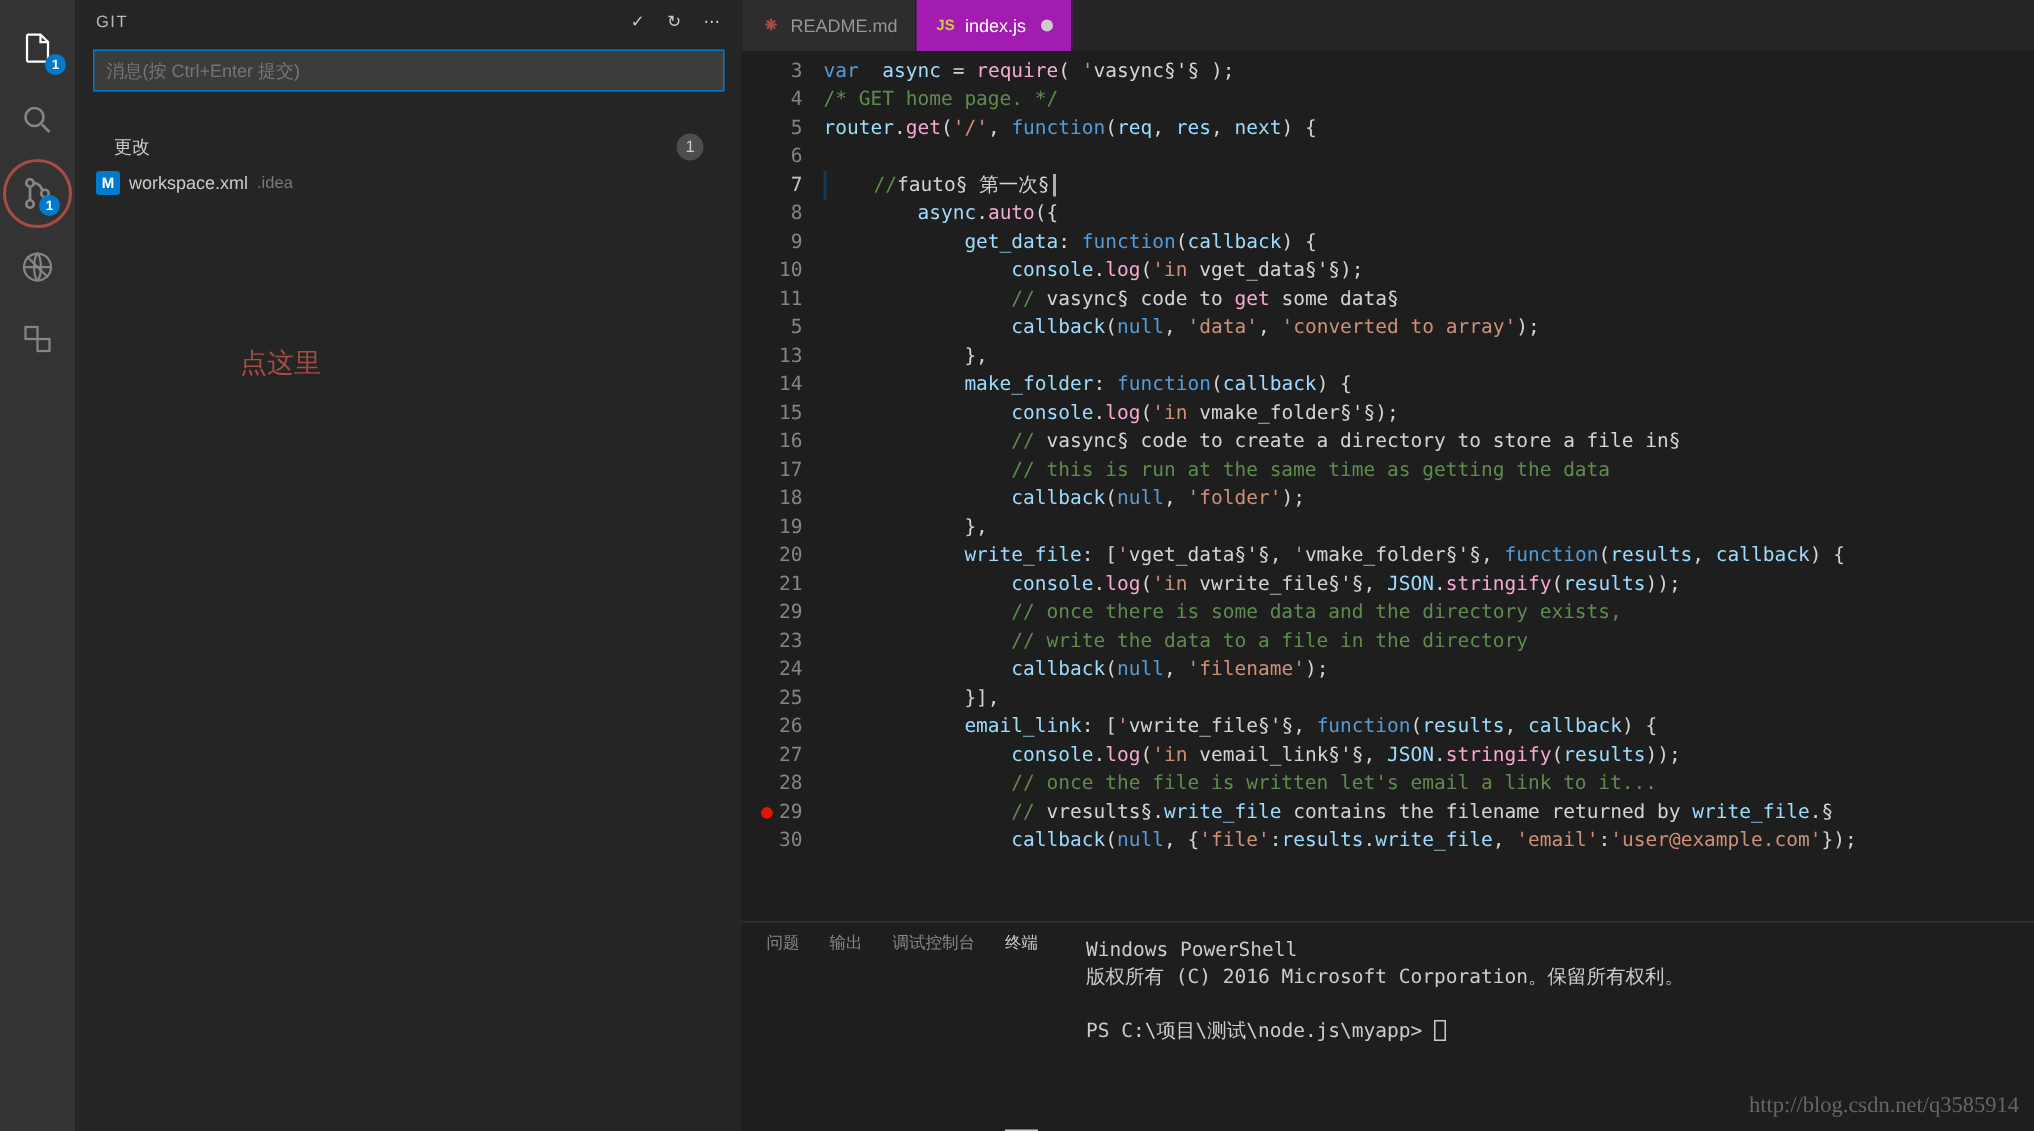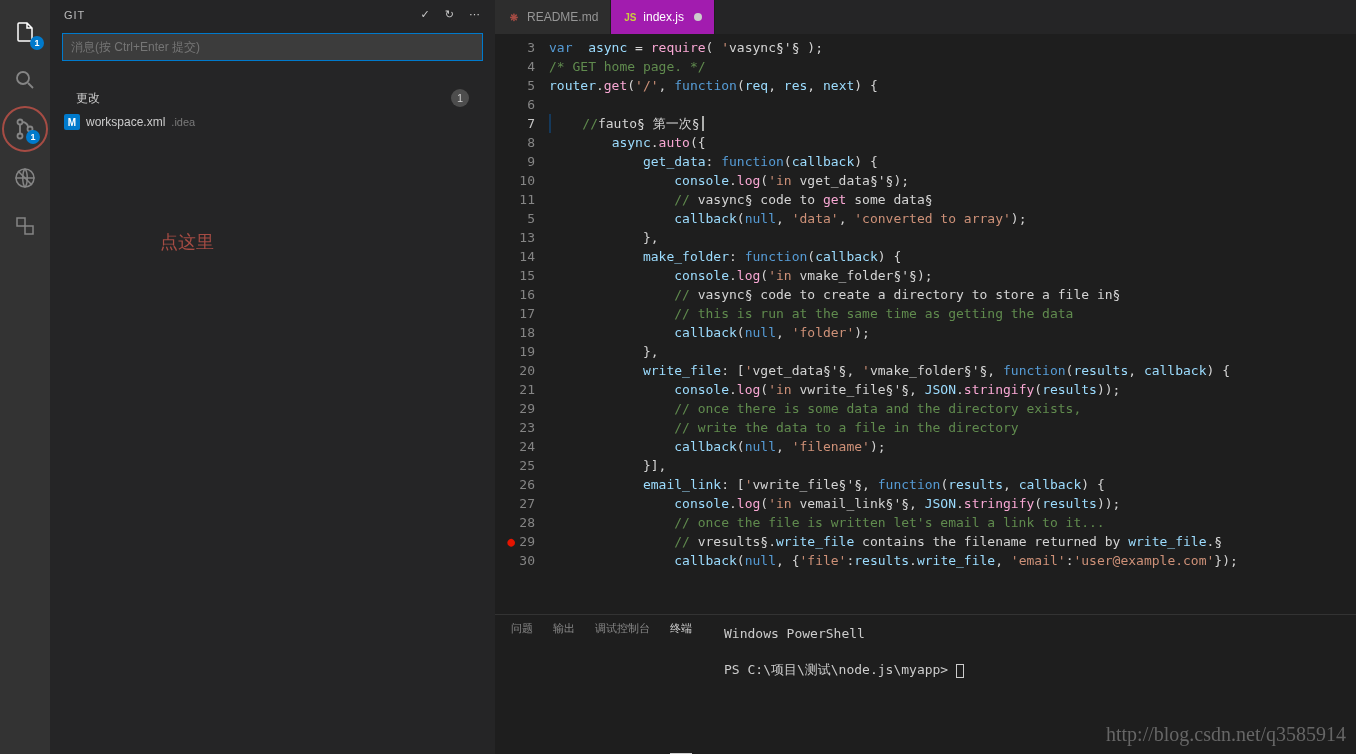--- a/index.html
+++ b/index.html
@@ -42,21 +42,21 @@
 .tok-s { color:#ce9178; }
 .tok-f { color:#f9a8d4; }
 .tok-v { color:#9cdcfe; }
 .cursor-bar { border-left:2px solid #aeafad; margin-left:2px; }
 .panel { height:140px; border-top:1px solid #333; background:#1e1e1e; display:flex; flex-direction:row; }
 .panel-tabs { display:flex; gap:20px; padding:6px 16px 0 16px; font-size:11px; color:#888; }
 .panel-tab { padding-bottom:6px; cursor:pointer; }
 .panel-tab.active { color:#ccc; border-bottom:1px solid #ccc; }
 .terminal { flex:1; padding:10px 16px; font-family:Consolas,monospace; font-size:13px; color:#ccc; line-height:18px; }
 .term-cursor { display:inline-block; width:8px; height:14px; border:1px solid #ccc; vertical-align:middle; }
-.watermark { position:absolute; right:10px; bottom:8px; color:#666; font-size:20px; font-family:"Times New Roman",serif; pointer-events:none; }
+.watermark { position:absolute; right:10px; bottom:8px; color:#666; font-size:15px; font-family:"Times New Roman",serif; pointer-events:none; }
 </style>
 </head>
 <body>
 
 <div class="container">
   <div class="activity-bar">
     <div class="activity-icon active">
       <svg viewBox="0 0 24 24" fill="none" stroke="currentColor" stroke-width="1.5">
           <path d="M14 3v5h5M14 3H6a1 1 0 00-1 1v16a1 1 0 001 1h12a1 1 0 001-1V8l-5-5z"></path>
         </svg>
@@ -161,20 +161,21 @@
     </div>
     <div class="panel">
       <div class="panel-tabs" id="panel-tabs">
           <div class="panel-tab">问题</div>
           <div class="panel-tab">输出</div>
           <div class="panel-tab">调试控制台</div>
           <div class="panel-tab active">终端</div>
         </div>
       <div class="terminal" id="terminal">
           <div>Windows PowerShell</div>
+          <div>版权所有 (C) 2016 Microsoft Corporation。保留所有权利。</div>
           <div>&nbsp;</div>
           <div>PS C:\项目\测试\node.js\myapp&gt; <span class="term-cursor"></span></div>
         </div>
     </div>
   </div>
 </div>
 
 <div class="watermark">http://blog.csdn.net/q3585914</div>
 
 </body></html>

